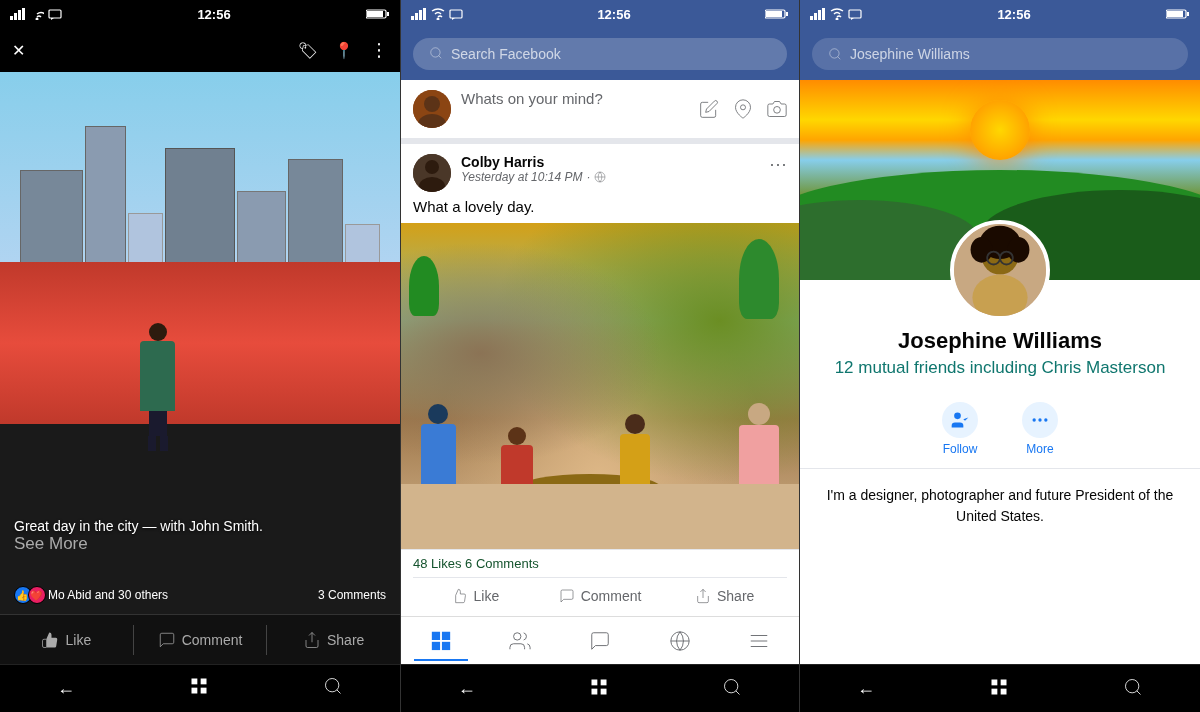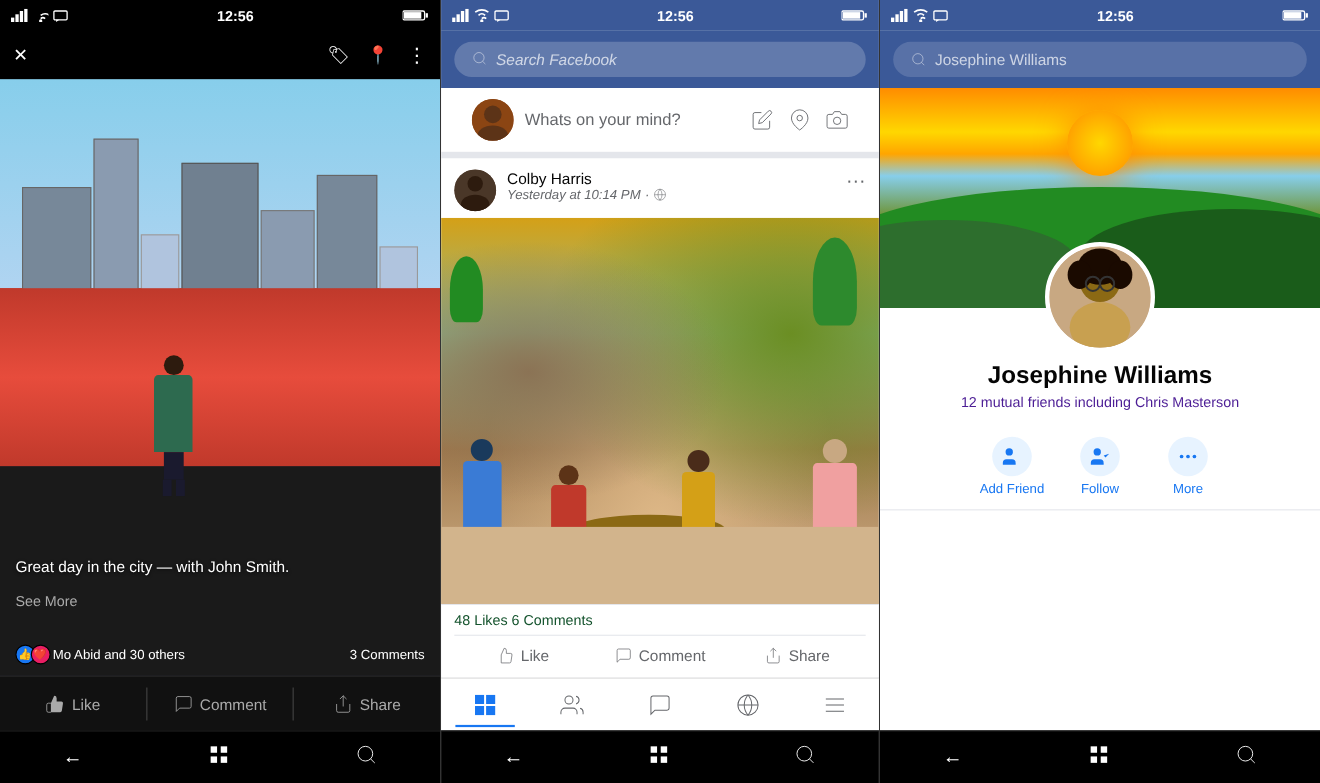--- a/index.html
+++ b/index.html
@@ -59,23 +59,23 @@
       left: 0; right: 0;
       padding: 8px 14px;
       color: #fff;
     }
     .caption-text {
       font-size: 14px;
       font-weight: 500;
       text-shadow: 0 1px 3px rgba(0,0,0,0.8);
     }
     .caption-see-more {
-      font-size: 13px;
+      font-size: 17px;
       color: #aaa;
-      margin-top: 16px;
+      margin-top: 0;
     }
     .photo-reactions {
       position: absolute;
       bottom: 10px;
       left: 0; right: 0;
       display: flex;
       justify-content: space-between;
       align-items: center;
       padding: 0 14px;
     }
@@ -146,35 +146,33 @@
       align-items: center;
     }
     .search-bar {
       flex: 1;
       background: rgba(255,255,255,0.2);
       border-radius: 20px;
       padding: 8px 16px;
       display: flex;
       align-items: flex-start;
       gap: 8px;
-      font-style: italic;
     }
     .search-placeholder { color: rgba(255,255,255,0.7); font-size: 14px; }
     .panel2-content {
       flex: 1;
       overflow: hidden;
       display: flex;
       flex-direction: column;
     }
     
     .post-composer {
       background: #fff;
-      padding: 10px 28px;
-      display: flex;
-      align-items: center;
+      padding: 10px 12px;
+      display: flex;
       gap: 10px;
       border-bottom: 6px solid #e4e6eb;
     }
     .avatar-small {
       width: 38px; height: 38px;
       border-radius: 50%;
       overflow: hidden;
       flex-shrink: 0;
     }
     .composer-input {
@@ -190,21 +188,21 @@
       display: flex;
       flex-direction: column;
     }
     .post-header {
       padding: 10px 12px 6px;
       display: flex;
       align-items: flex-start;
       gap: 10px;
     }
     .post-info { flex: 1; }
-    .post-author { font-size: 14px; font-weight: 400; color: #050505; }
+    .post-author { font-size: 14px; font-weight: 700; color: #050505; }
     .post-meta { font-size: 12px; color: #65676b; display: flex; align-items: center; gap: 4px; font-style: italic; }
     .post-more { color: #65676b; font-size: 18px; cursor: pointer; }
     .post-text { padding: 0 12px 8px; font-size: 15px; color: #050505; }
     .post-image {
       flex: 1;
       overflow: hidden;
     }
     .post-footer {
       padding: 6px 12px;
       border-top: 1px solid #e4e6eb;
@@ -317,22 +315,22 @@
       margin-top: 48px;
       text-align: center;
       padding: 0 16px 12px;
     }
     .profile-name {
       font-size: 22px;
       font-weight: 700;
       color: #050505;
     }
     .profile-mutual {
-      font-size: 13px;
-      color: #4c1d95;
+      font-size: 17px;
+      color: #0f766e;
       margin-top: 4px;
     }
     .profile-actions {
       display: flex;
       justify-content: center;
       gap: 10px;
       padding: 12px 16px;
       border-bottom: 1px solid #e4e6eb;
     }
     .profile-action-btn {
@@ -621,20 +619,21 @@
             <svg width="12" height="12" fill="none" stroke="#65676b" strokewidth="1.5" viewBox="0 0 24 24">
                 <circle cx="12" cy="12" r="10"></circle>
                 <line x1="2" y1="12" x2="22" y2="12"></line>
                 <path d="M12 2a15.3 15.3 0 010 20M12 2a15.3 15.3 0 000 20"></path>
               </svg>
           </div>
         </div>
         <div class="post-more">···</div>
       </div>
 
+      <div class="post-text">What a lovely day.</div>
 
       <div class="post-image">
         <div class="party-scene" style="width:100%;height:100%;position:relative;overflow:hidden;">
 
           <div style="position:absolute;bottom:15%;left:30%;width:35%;height:8%;background:#8B6914;border-radius:50%;"></div>
 
           <div style="position:absolute;bottom:20%;left:5%;display:flex;flex-direction:column;align-items:center;">
             <div style="width:20px;height:20px;border-radius:50%;background:#1a3a5c;"></div>
             <div style="width:35px;height:60px;background:#3a7bd5;border-radius:4px 4px 0 0;"></div>
           </div>
@@ -825,48 +824,38 @@
       <div class="profile-name">Josephine Williams</div>
       <div class="profile-mutual">12 mutual friends including Chris Masterson</div>
     </div>
 
     <div class="profile-actions">
       <div class="profile-action-btn">
         <div class="profile-action-icon">
           <svg width="20" height="20" fill="#1877F2" viewBox="0 0 24 24">
               <path d="M16 21v-2a4 4 0 00-4-4H6a4 4 0 00-4 4v2"></path>
               <circle cx="9" cy="7" r="4"></circle>
-              <line x1="19" y1="8" x2="19" y2="14"></line>
-              <line x1="22" y1="11" x2="16" y2="11"></line>
-            </svg>
-        </div>
-        <span>Add Friend</span>
-      </div>
-      <div class="profile-action-btn">
-        <div class="profile-action-icon">
-          <svg width="20" height="20" fill="#1877F2" viewBox="0 0 24 24">
-              <path d="M16 21v-2a4 4 0 00-4-4H6a4 4 0 00-4 4v2"></path>
-              <circle cx="9" cy="7" r="4"></circle>
               <polyline points="16 11 18 13 22 9"></polyline>
             </svg>
         </div>
         <span>Follow</span>
       </div>
       <div class="profile-action-btn">
         <div class="profile-action-icon">
           <svg width="20" height="20" fill="#1877F2" viewBox="0 0 24 24">
               <circle cx="5" cy="12" r="2"></circle>
               <circle cx="12" cy="12" r="2"></circle>
               <circle cx="19" cy="12" r="2"></circle>
             </svg>
         </div>
         <span>More</span>
       </div>
     </div>
 
+    <div class="profile-bio">I'm a designer, photographer and future President of the United States.</div>
   </div>
 
   <div class="panel3-nav">
     <div style="color:#fff;font-size:18px;">←</div>
     <div>
       <svg width="20" height="20" fill="#fff" viewBox="0 0 24 24">
           <rect x="3" y="3" width="7" height="7"></rect>
           <rect x="14" y="3" width="7" height="7"></rect>
           <rect x="3" y="14" width="7" height="7"></rect>
           <rect x="14" y="14" width="7" height="7"></rect>

